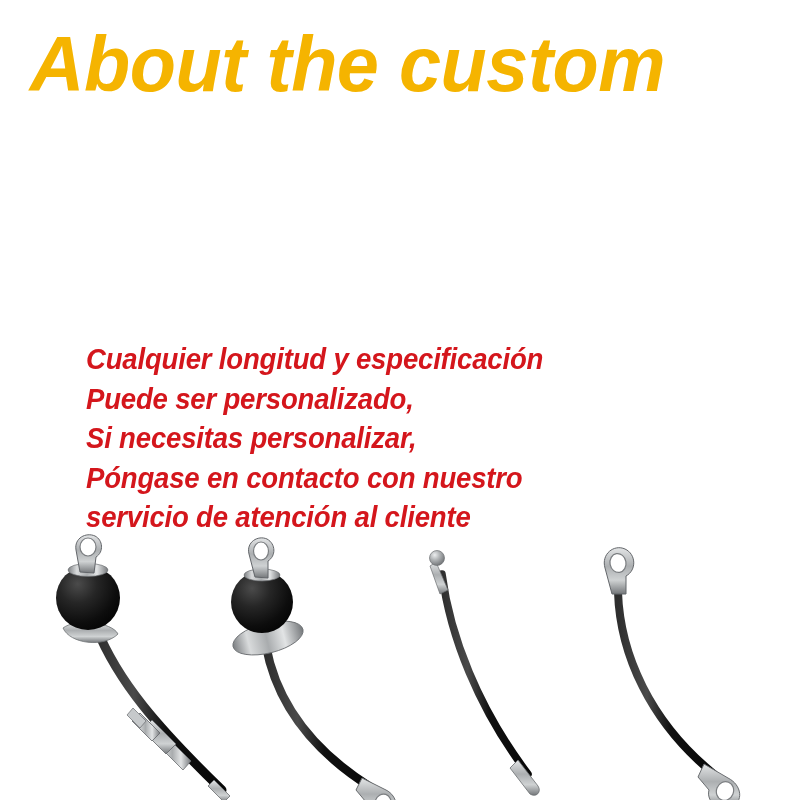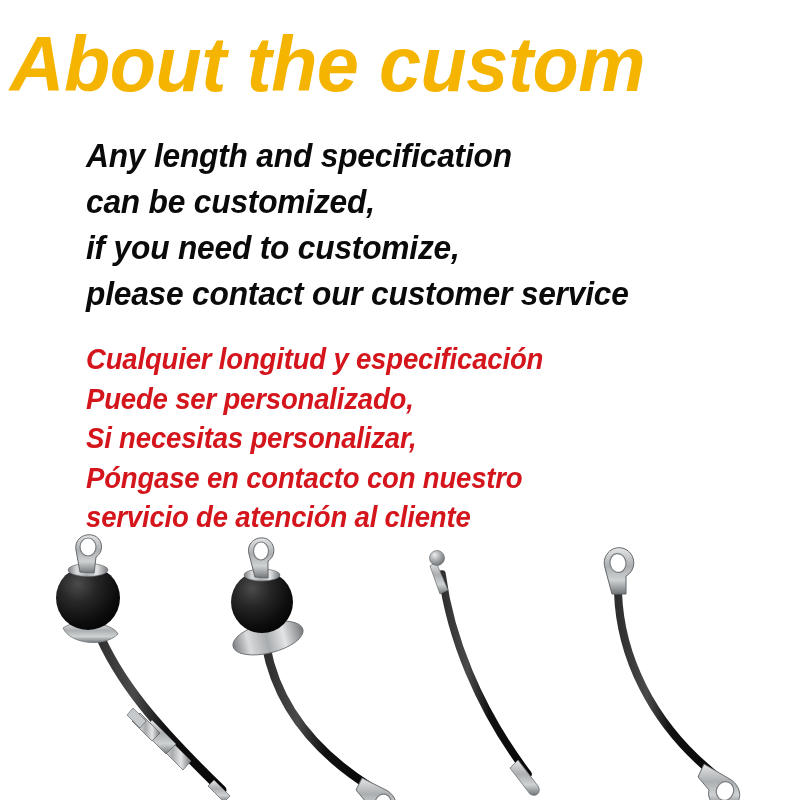--- a/index.html
+++ b/index.html
@@ -18,20 +18,21 @@
     background: #ffffff;
     overflow: hidden;
   }
 
   
   #title-row {
     position: absolute;
     left: 0;
     top: 26px;
     width: 695px;
+    text-align: center;
   }
   #headline {
     display: inline-block;
     font-family: "Liberation Sans", sans-serif;
     font-weight: bold;
     font-style: italic;
     font-size: 78px;
     line-height: 0.98;
     letter-spacing: -0.5px;
     color: #f5b400;
@@ -96,26 +97,20 @@
 </style>
 </head>
 <body>
 
 <div id="banner">
 
   <div id="title-row">
     <span id="headline">About the custom</span>
   </div>
 
-  <div id="english-block">
-    <div class="en-line">Any length and specification</div>
-    <div class="en-line">can be customized,</div>
-    <div class="en-line">if you need to customize,</div>
-    <div class="en-line">please contact our customer service</div>
-  </div>
 
   <div id="spanish-block">
     <div class="es-line">Cualquier longitud y especificación</div>
     <div class="es-line">Puede ser personalizado,</div>
     <div class="es-line">Si necesitas personalizar,</div>
     <div class="es-line">Póngase en contacto con nuestro</div>
     <div class="es-line">servicio de atención al cliente</div>
   </div>
 
   <div id="product-strip">

